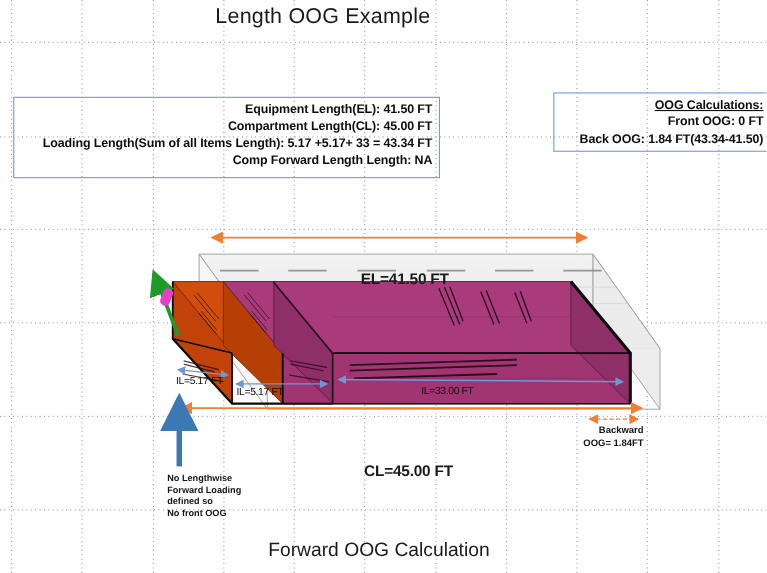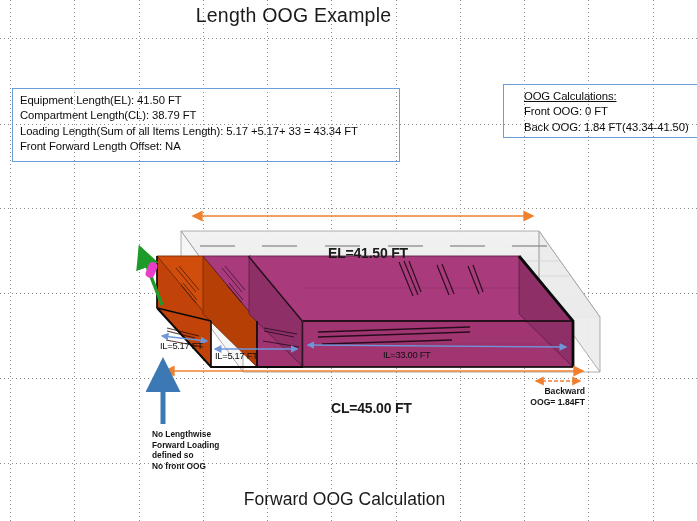--- a/index.html
+++ b/index.html
@@ -16,21 +16,21 @@
     background-image:linear-gradient(to bottom,#8c8c8c 1px,transparent 1px);
     background-size:1px 4px;}
   .hline{position:absolute;left:0;right:0;height:1px;
     background-image:linear-gradient(to right,#8c8c8c 1px,transparent 1px);
     background-size:4px 1px;}
 
   
   .callout{position:absolute;border:1px solid #6a9ed8;background:transparent;
     box-sizing:border-box;padding:4px 6px 5px 7px;}
   .callout .ln{font-size:11.3px;color:#0d0d0d;line-height:15.4px;white-space:nowrap;
-    font-weight:400;letter-spacing:-0.1px;}
+    font-weight:700;letter-spacing:-0.1px;text-align:right;}
   .callout .ln.underline{text-decoration:underline;}
 
   #box-inputs{left:12px;top:88px;width:388px;height:74px;}
   #box-oogcalc{left:503px;top:84px;width:198px;height:54px;padding-left:20px;}
 
   
   #title-top{position:absolute;left:0;top:4px;width:697px;text-align:center;
     font-size:19.5px;color:#1a1a1a;letter-spacing:.2px;text-decoration:underline;}
   #title-top span{display:inline-block;margin-left:-110px;}
   #title-bottom{position:absolute;left:0;top:489px;width:697px;text-align:center;
@@ -208,34 +208,34 @@
       <line x1="308" y1="345" x2="566" y2="347" stroke="#6E96D8" stroke-width="1.3" marker-start="url(#arrBlueStart)" marker-end="url(#arrBlueEnd)"></line>
     </g>
 
     <g>
       <line x1="163" y1="424" x2="163" y2="362" stroke="#3C78B4" stroke-width="5" marker-end="url(#arrPtrBlue)"></line>
     </g>
   </svg>
 
   <div id="box-inputs" class="callout">
     <div class="ln">Equipment Length(EL): 41.50 FT</div>
-    <div class="ln">Compartment Length(CL): 38.79 FT</div>
+    <div class="ln">Compartment Length(CL): 45.00 FT</div>
     <div class="ln">Loading Length(Sum of all Items Length): 5.17 +5.17+ 33 = 43.34 FT</div>
-    <div class="ln">Front Forward Length Offset: NA</div>
+    <div class="ln">Comp Forward Length Length: NA</div>
   </div>
 
   <div id="box-oogcalc" class="callout">
     <div class="ln underline">OOG Calculations:</div>
     <div class="ln">Front OOG: 0 FT</div>
     <div class="ln">Back OOG: 1.84 FT(43.34-41.50)</div>
   </div>
 
   <div class="dimlabel" style="left:328px;top:201px;">EL=41.50 FT</div>
 
-  <div class="dimlabel" style="left:331px;top:356px;">CL=45.00 FT</div>
+  <div class="dimlabel" style="left:331px;top:376px;">CL=45.00 FT</div>
 
   <div class="illabel" style="left:160px;top:340px;">IL=5.17 FT</div>
 
   <div class="illabel" style="left:215px;top:350px;">IL=5.17 FT</div>
 
   <div class="illabel" style="left:383px;top:349px;">IL=33.00 FT</div>
 
   <div class="bwlabel" style="left:521px;top:386px;width:64px;">
     <div>Backward</div>
     <div>OOG= 1.84FT</div>

